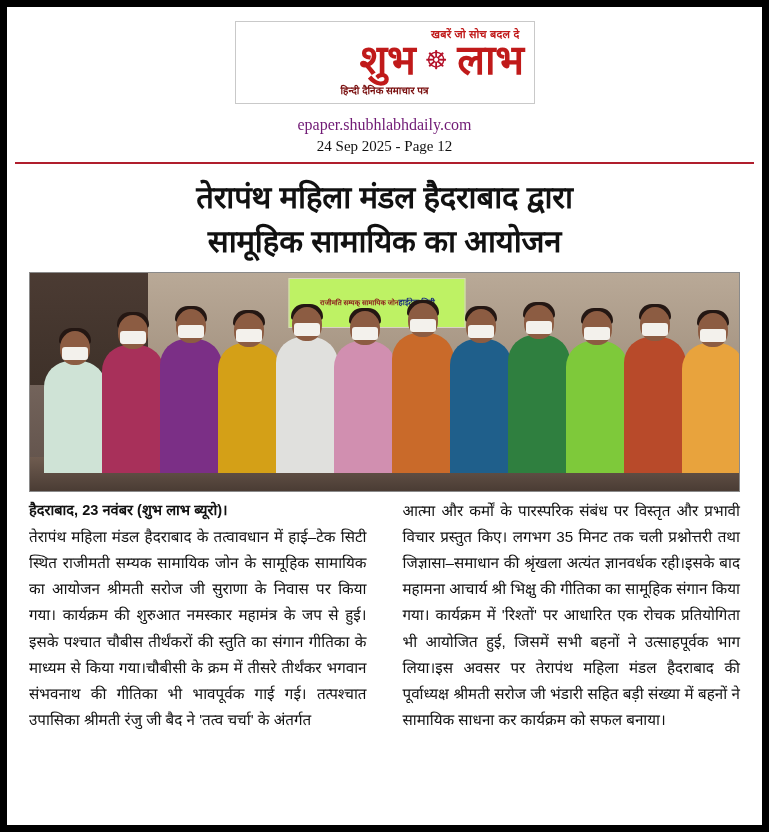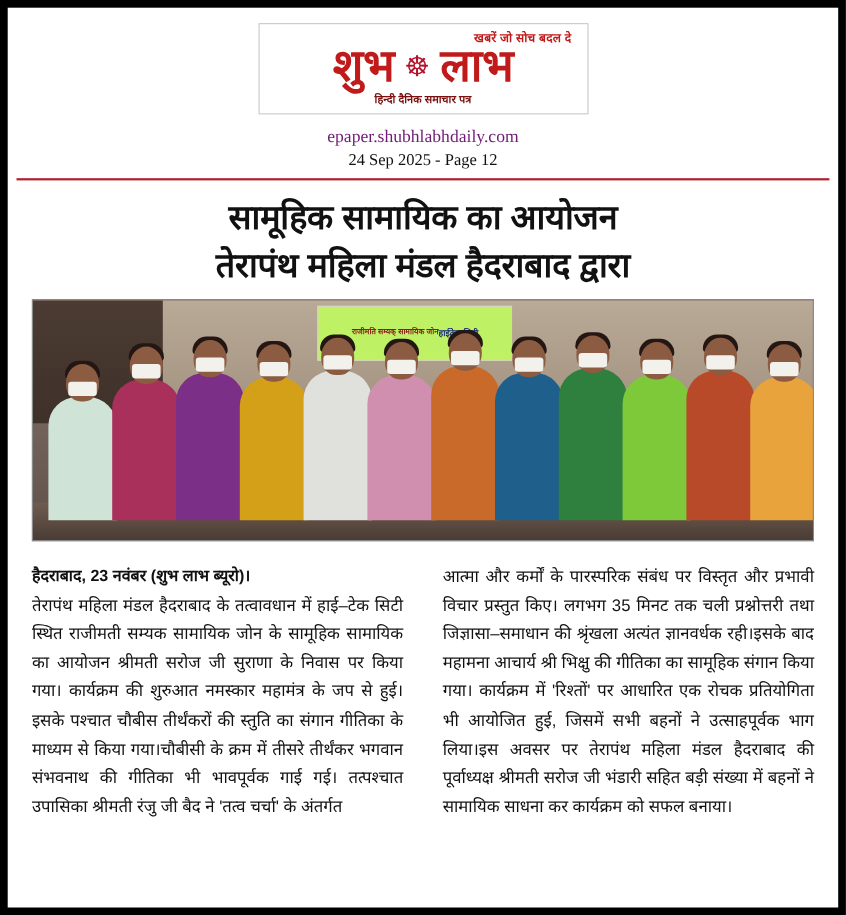--- a/index.html
+++ b/index.html
@@ -46,21 +46,21 @@
     font-weight: bold;
     color: #c01a1a;
     letter-spacing: 0.2px;
     margin-bottom: -2px;
     text-align: right;
     padding-right: 4px;
   }
   .masthead-main {
     display: flex;
     align-items: center;
-    justify-content: center;
+    justify-content: flex-end;
     gap: 4px;
   }
   .masthead-word {
     font-family: "Liberation Sans", sans-serif;
     font-size: 41px;
     font-weight: bold;
     color: #c01a1a;
     line-height: 1.05;
     letter-spacing: -0.5px;
   }
@@ -213,21 +213,21 @@
     transform: translateX(-50%);
     width: 32px;
     height: 16px;
     background: #241713;
     border-radius: 16px 16px 4px 4px;
     top: -33px;
   }
 
   
   .body-wrap {
-    margin: 20px 14px 0 14px;
+    margin: 6px 14px 0 14px;
     display: flex;
     gap: 36px;
   }
   .col {
     flex: 1 1 0;
     font-family: "Liberation Sans", sans-serif;
     font-size: 15.2px;
     line-height: 1.72;
     color: #111;
     text-align: justify;
@@ -258,22 +258,22 @@
         <span class="masthead-word">लाभ</span>
       </div>
       <div class="masthead-sub">हिन्दी दैनिक समाचार पत्र</div>
     </div>
 
     <div class="siteline">epaper.shubhlabhdaily.com</div>
     <div class="dateline">24 Sep 2025 - Page 12</div>
     <div class="rule"></div>
 
     <div class="headline">
+      <div>तेरापंथ महिला मंडल हैदराबाद द्वारा</div>
       <div>सामूहिक सामायिक का आयोजन</div>
-      <div>तेरापंथ महिला मंडल हैदराबाद द्वारा</div>
     </div>
 
     <div class="photo-wrap">
       <div class="photo-bg"></div>
       <div class="photo-wall"></div>
       <div class="photo-wall-dark"></div>
       <div class="photo-floor"></div>
 
       <div class="photo-banner">
         <div class="b1">राजीमति सम्यक् सामायिक जोन</div>

